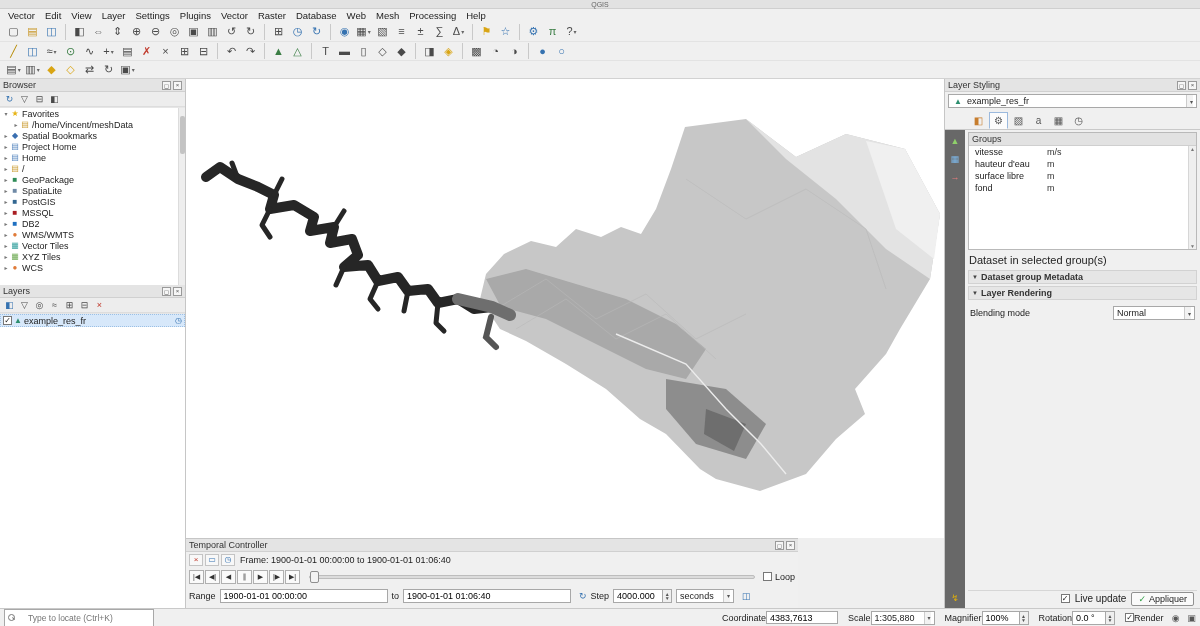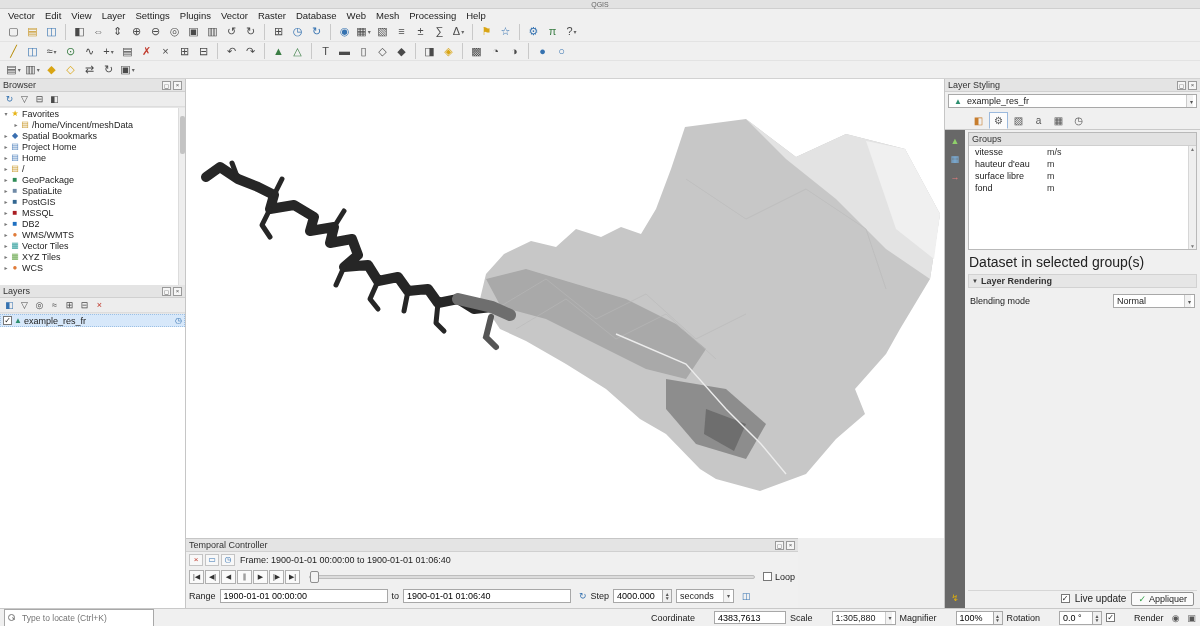--- a/index.html
+++ b/index.html
@@ -68,41 +68,41 @@
   .strip{width:20px;background:#686868;display:flex;flex-direction:column;align-items:center;padding-top:4px;gap:5px}
   .strip .si{width:14px;height:13px;display:flex;align-items:center;justify-content:center;font-size:9px}
   .strip .bolt{margin-top:auto;margin-bottom:4px}
   .smain{flex:1;display:flex;flex-direction:column;padding:2px 3px;min-width:0}
   .groups-box{border:1px solid #b9b9b9;background:#fff;height:118px;position:relative}
   .groups-head{height:13px;background:#e2e2e2;border-bottom:1px solid #cfcfcf;font-size:9px;display:flex;align-items:center;padding-left:3px;color:#333}
   .grow{height:12px;display:flex;align-items:center;font-size:9px;padding-left:6px}
   .gname{width:72px}
   .gunit{color:#333}
   .gscroll{position:absolute;right:0;top:13px;bottom:0;width:8px;background:#efefef;border-left:1px solid #d6d6d6;display:flex;flex-direction:column;align-items:center;justify-content:space-between;font-size:5px;color:#777}
-  .dataset-label{font-size:14px;color:#222;padding:4px 1px 2px}
+  .dataset-label{font-size:11px;color:#222;padding:4px 1px 2px}
   .sect-head{height:14px;background:#e6e6e6;border:1px solid #d2d2d2;display:flex;align-items:center;gap:3px;font-size:9px;font-weight:bold;color:#333;padding-left:3px;margin-top:2px}
   .sect-head .tri{font-size:6px;color:#444}
   .meta-body{padding:3px 2px 5px 6px;background:#fafbfc;border:1px solid #e2e2e2;border-top:none}
   .meta-row{height:12px;display:flex;font-size:9px}
   .mk{width:58px;color:#111}
   .mv{color:#333}
   .blend-row{display:flex;align-items:center;padding:6px 2px;font-size:9px;gap:6px}
   .blend-row .combo{width:82px;margin-left:auto}
   .sbot{height:16px;display:flex;align-items:center;gap:5px;padding:0 3px;border-top:1px solid #d6d6d6}
   .apply-btn{height:14px;border:1px solid #919191;background:#fafafa;border-radius:2px;display:inline-flex;align-items:center;gap:3px;font-size:9px;padding:0 6px}
   .apply-btn .g{color:#2e9e44;font-size:9px}
   
   .statusbar{position:absolute;left:0;top:608px;width:1200px;height:18px;background:#f0f0f0;border-top:1px solid #c9c9c9;display:flex;align-items:center;gap:4px;padding:0 4px;font-size:9px}
-  .locator{width:150px;height:13px;border:1px solid #a8a8a8;background:#fff;display:flex;align-items:center;padding:8px 3px;gap:7px}
+  .locator{width:150px;height:13px;border:1px solid #a8a8a8;background:#fff;display:flex;align-items:center;padding:8px 3px;gap:13px}
   .locator input{border:none;outline:none;flex:1;font-family:"Liberation Sans",sans-serif;font-size:8.5px;color:#888;background:transparent}
   .magglyph{width:7px;height:7px;position:relative;flex:none}
   .magglyph::before{content:"";position:absolute;left:0;top:0;width:5px;height:5px;border:1px solid #777;border-radius:50%}
   .magglyph::after{content:"";position:absolute;left:4px;top:4px;width:3px;height:1px;background:#777;transform:rotate(45deg)}
   .sb-label{color:#222}
-  .sb-group{display:flex;align-items:center;gap:19px;}
+  .sb-group{display:flex;align-items:center;gap:0;margin-left:6px}
   .coordin{width:72px;height:13px;border:1px solid #a8a8a8;background:#fff;font-family:"Liberation Sans",sans-serif;font-size:9px;padding:0 3px}
   .sb-ico{font-size:9px;color:#555;margin-left:4px}
 </style>
 </head>
 <body>
 
 <div>
 
   <div class="titlebar">
     <span>QGIS</span>
@@ -640,20 +640,24 @@
               </div>
             </div>
           <div class="gscroll">
               <span>▲</span>
               <span>▼</span>
             </div>
         </div>
         <div class="dataset-label">Dataset in selected group(s)</div>
         <div class="sect-head">
           <span class="tri">▼</span>
+          <span>Dataset group Metadata</span>
+        </div>
+        <div class="sect-head">
+          <span class="tri">▼</span>
           <span>Layer Rendering</span>
         </div>
         <div class="blend-row">
           <span>Blending mode</span>
           <span class="combo">
             <span>Normal</span>
             <span class="ca">▾</span>
           </span>
         </div>
         <div style="flex:1"></div>

